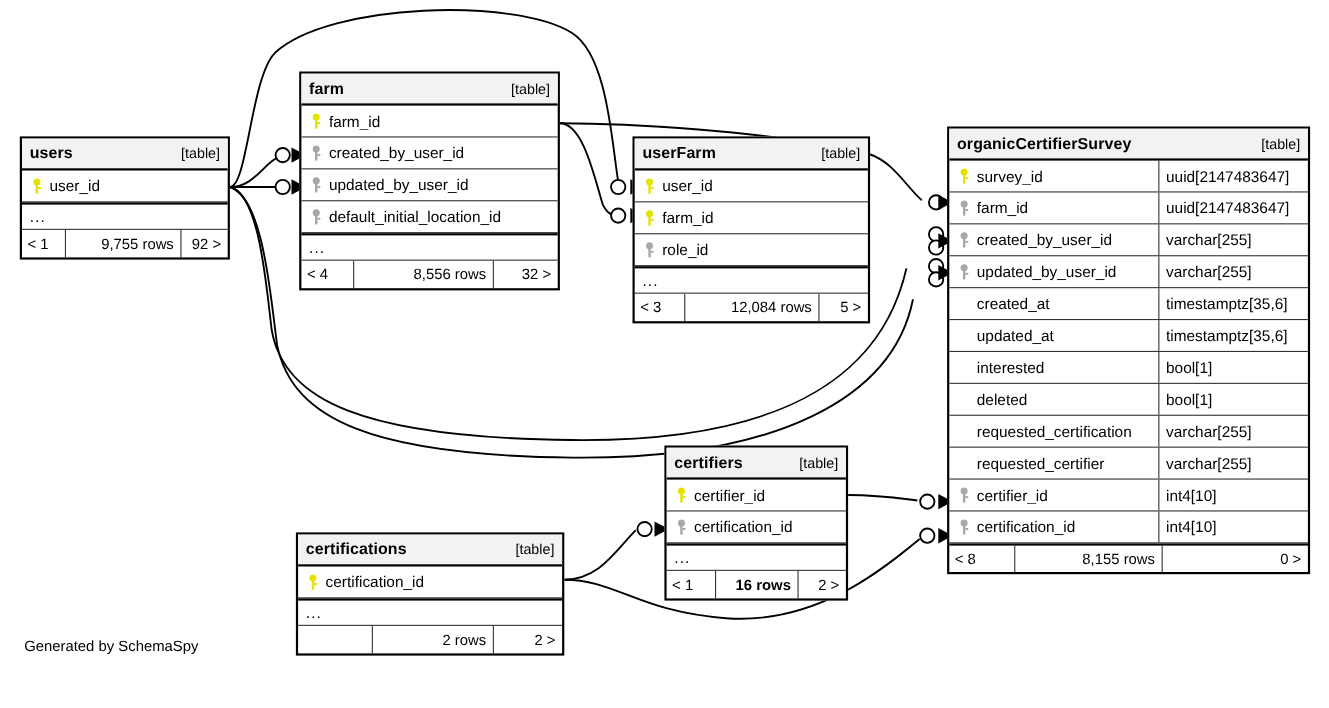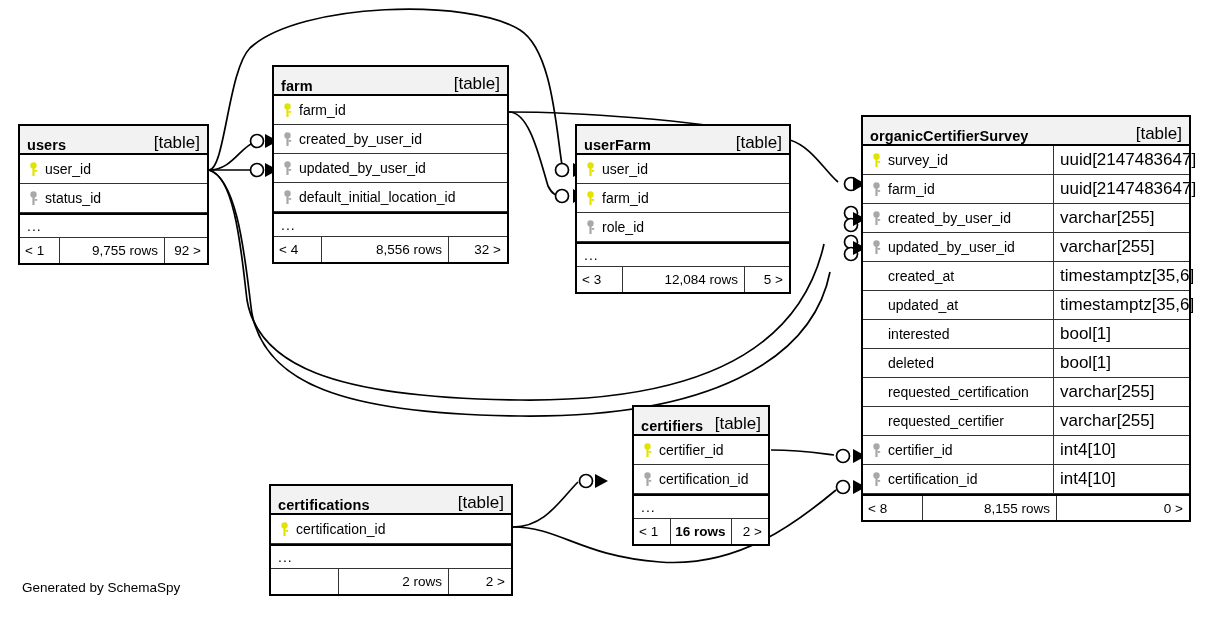--- a/index.html
+++ b/index.html
@@ -1,31 +1,31 @@
 <!DOCTYPE html>
 <html><head>
 <meta charset="utf-8">
 <style>
   html,body{margin:0;padding:0;background:#ffffff;}
   body{width:1208px;height:644px;font-family:"Liberation Sans",sans-serif;color:#000;}
   #canvas{position:relative;width:1208px;height:644px;overflow:hidden;}
   #wires{position:absolute;left:0;top:0;width:1208px;height:644px;}
 
   .tbl{position:absolute;border:2px solid #000;background:#fff;box-sizing:border-box;}
-  .tbl .hdr{display:flex;align-items:flex-end;justify-content:space-between;
+  .tbl .hdr{display:flex;align-items:center;justify-content:space-between;
             background:#f2f2f2;border-bottom:2px solid #000;
             padding:0 7px;height:29px;box-sizing:border-box;}
   .tbl .hdr .tname{font-weight:bold;font-size:14.5px;letter-spacing:.1px;}
-  .tbl .hdr .ttag{font-size:17px;}
+  .tbl .hdr .ttag{font-size:13px;}
   .row{display:flex;align-items:center;height:29px;box-sizing:border-box;
        border-bottom:1px solid #333;position:relative;}
   .row:last-of-type{border-bottom:none;}
   .row .nm{display:flex;align-items:center;padding-left:9px;font-size:14px;flex:1 1 auto;
            white-space:nowrap;overflow:hidden;}
-  .row .ty{font-size:17px;padding-left:6px;box-sizing:border-box;
+  .row .ty{font-size:14px;padding-left:6px;box-sizing:border-box;
            border-left:1px solid #333;align-self:stretch;display:flex;align-items:center;
            white-space:nowrap;text-align:right;}
   .key{width:9px;height:15px;margin-right:7px;flex:0 0 auto;position:relative;}
   .key svg{display:block;}
   .ellip{font-size:14px;padding-left:7px;letter-spacing:1px;}
   .rowell{height:24px;border-top:2px solid #000;border-bottom:none;}
   .foot{display:flex;height:26px;border-top:1px solid #333;box-sizing:border-box;font-size:13.5px;}
   .foot div{display:flex;align-items:center;box-sizing:border-box;}
   .foot .f1{justify-content:flex-start;padding-left:5px;border-right:1px solid #333;}
   .foot .f2{justify-content:flex-end;padding-right:6px;border-right:1px solid #333;}
@@ -107,32 +107,20 @@
         <span class="key">
           <svg width="9" height="15" viewBox="0 0 9 15">
               <circle cx="4.5" cy="3.4" r="3.2" fill="#e3e300"></circle>
               <rect x="3.4" y="5" width="2.2" height="9" fill="#e3e300"></rect>
               <rect x="5.6" y="8" width="2.6" height="1.8" fill="#e3e300"></rect>
             </svg>
         </span>
         <span>user_id</span>
       </span>
     </div>
-    <div class="row">
-      <span class="nm">
-        <span class="key">
-          <svg width="9" height="15" viewBox="0 0 9 15">
-              <circle cx="4.5" cy="3.4" r="3.2" fill="#a8a8a8"></circle>
-              <rect x="3.4" y="5" width="2.2" height="9" fill="#a8a8a8"></rect>
-              <rect x="5.6" y="8" width="2.6" height="1.8" fill="#a8a8a8"></rect>
-            </svg>
-        </span>
-        <span>status_id</span>
-      </span>
-    </div>
     <div class="row rowell">
       <span class="ellip">...</span>
     </div>
     <div class="foot">
       <div class="f1" style="width:40px;">&lt; 1</div>
       <div class="f2" style="width:105px;">9,755 rows</div>
       <div class="f3 nb" style="width:42px;">92 &gt;</div>
     </div>
   </div>
 
@@ -388,21 +376,21 @@
       <span class="ty" style="width:136px;">int4[10]</span>
     </div>
 
     <div class="foot" style="border-top:2px solid #000;">
       <div class="f1" style="width:60px;">&lt; 8</div>
       <div class="f2" style="width:134px;">8,155 rows</div>
       <div class="f3 nb" style="width:132px;">0 &gt;</div>
     </div>
   </div>
 
-  <div class="tbl" style="left:604px;top:405px;width:138px;margin-left:28px;">
+  <div class="tbl" style="left:604px;top:405px;width:167px;">
     <div class="hdr">
       <span class="tname">certifiers</span>
       <span class="ttag">[table]</span>
     </div>
     <div class="row">
       <span class="nm">
         <span class="key">
           <svg width="9" height="15" viewBox="0 0 9 15">
               <circle cx="4.5" cy="3.4" r="3.2" fill="#e3e300"></circle>
               <rect x="3.4" y="5" width="2.2" height="9" fill="#e3e300"></rect>

